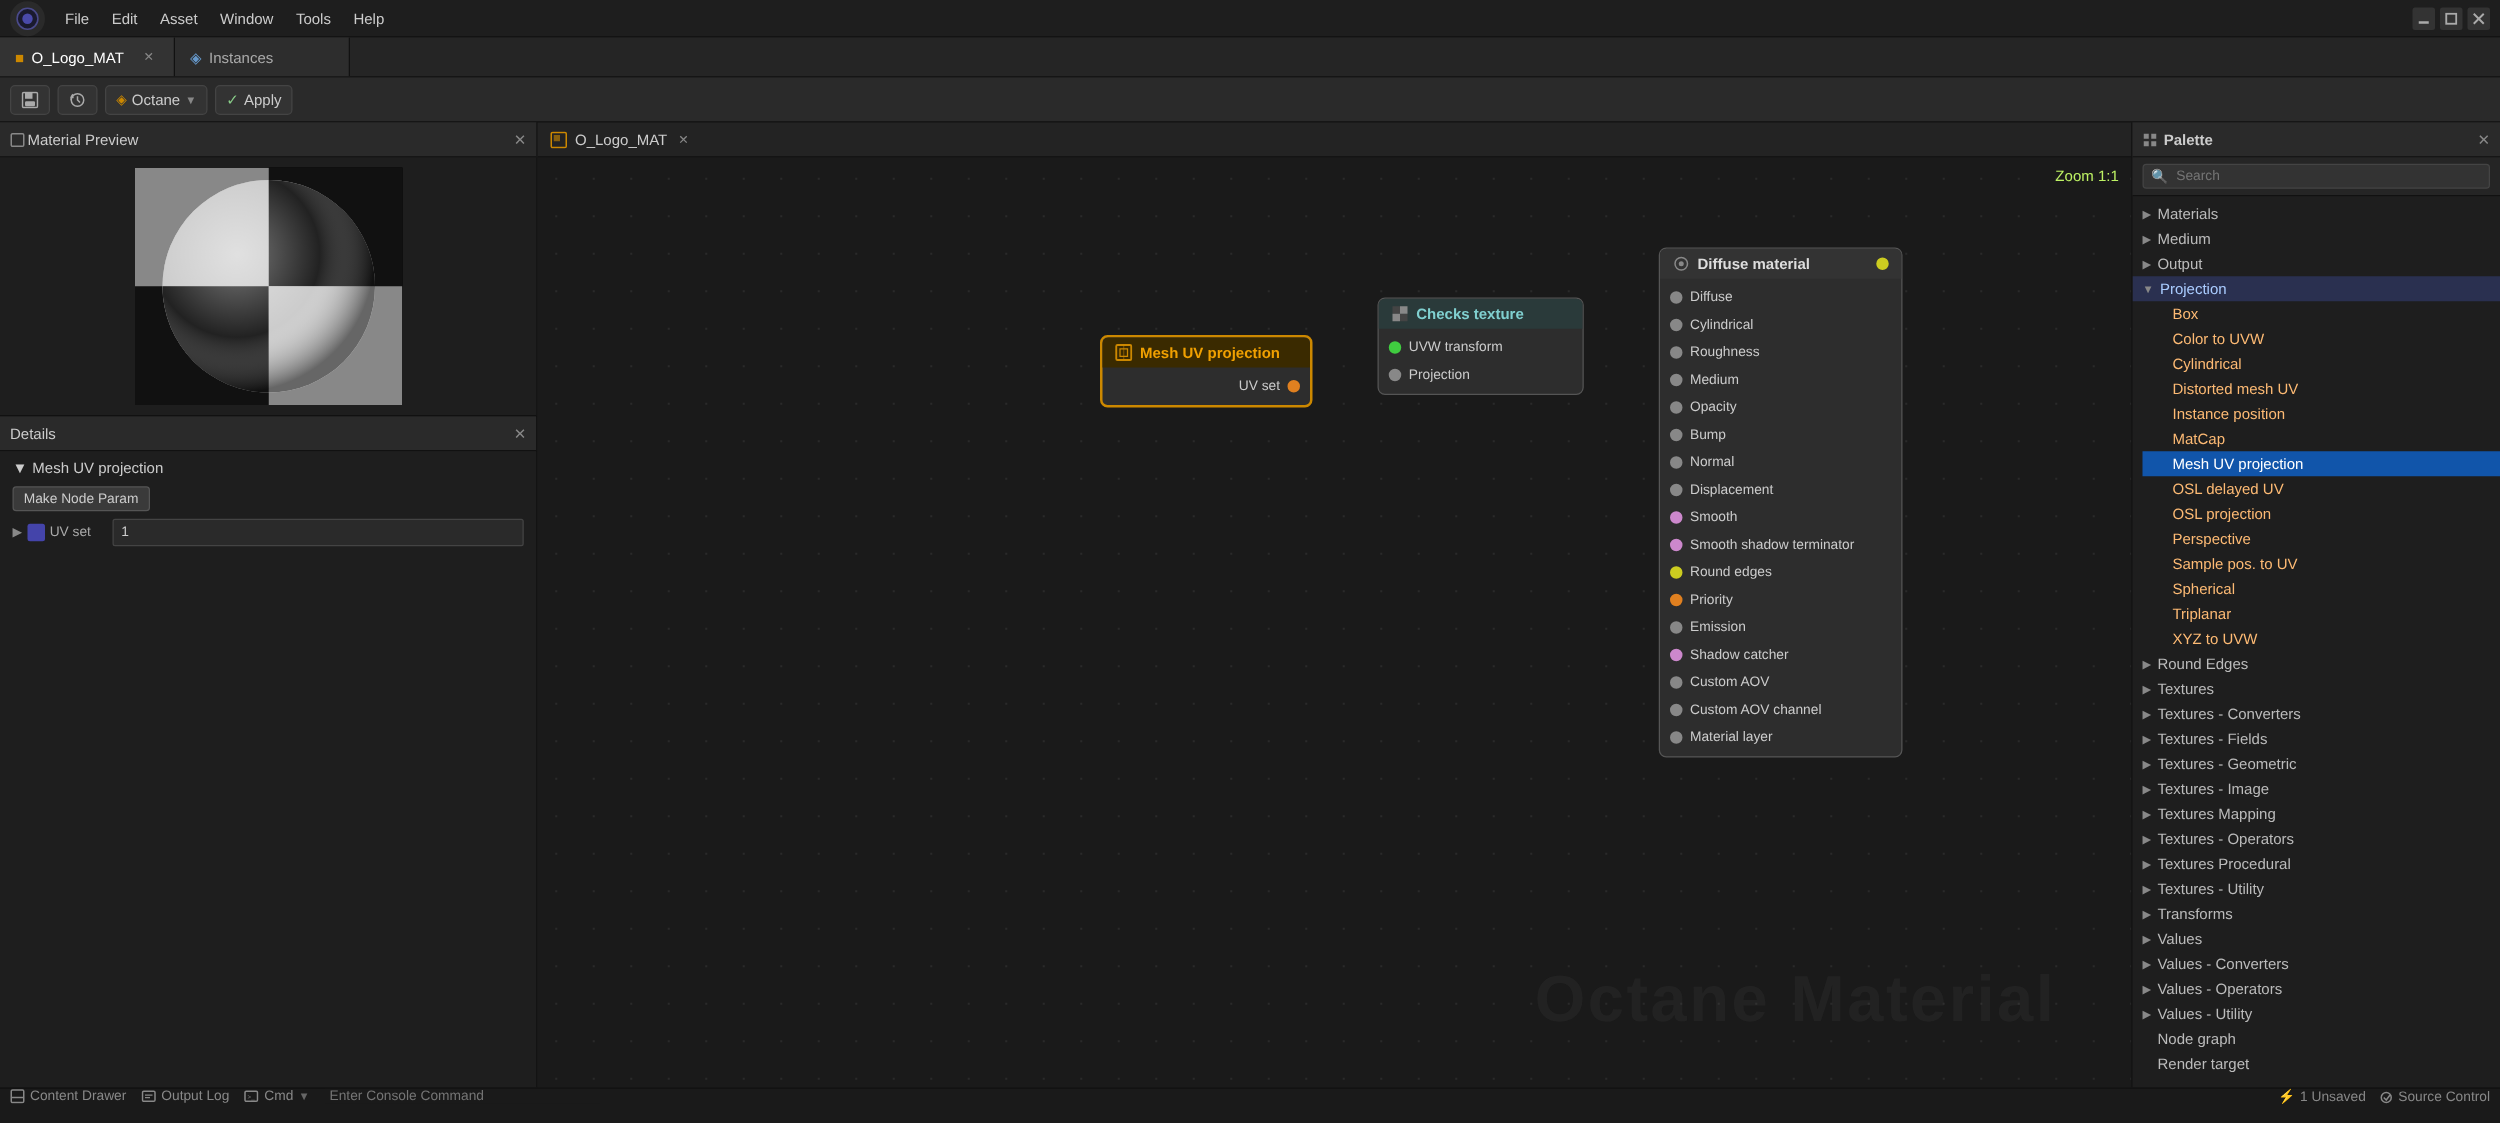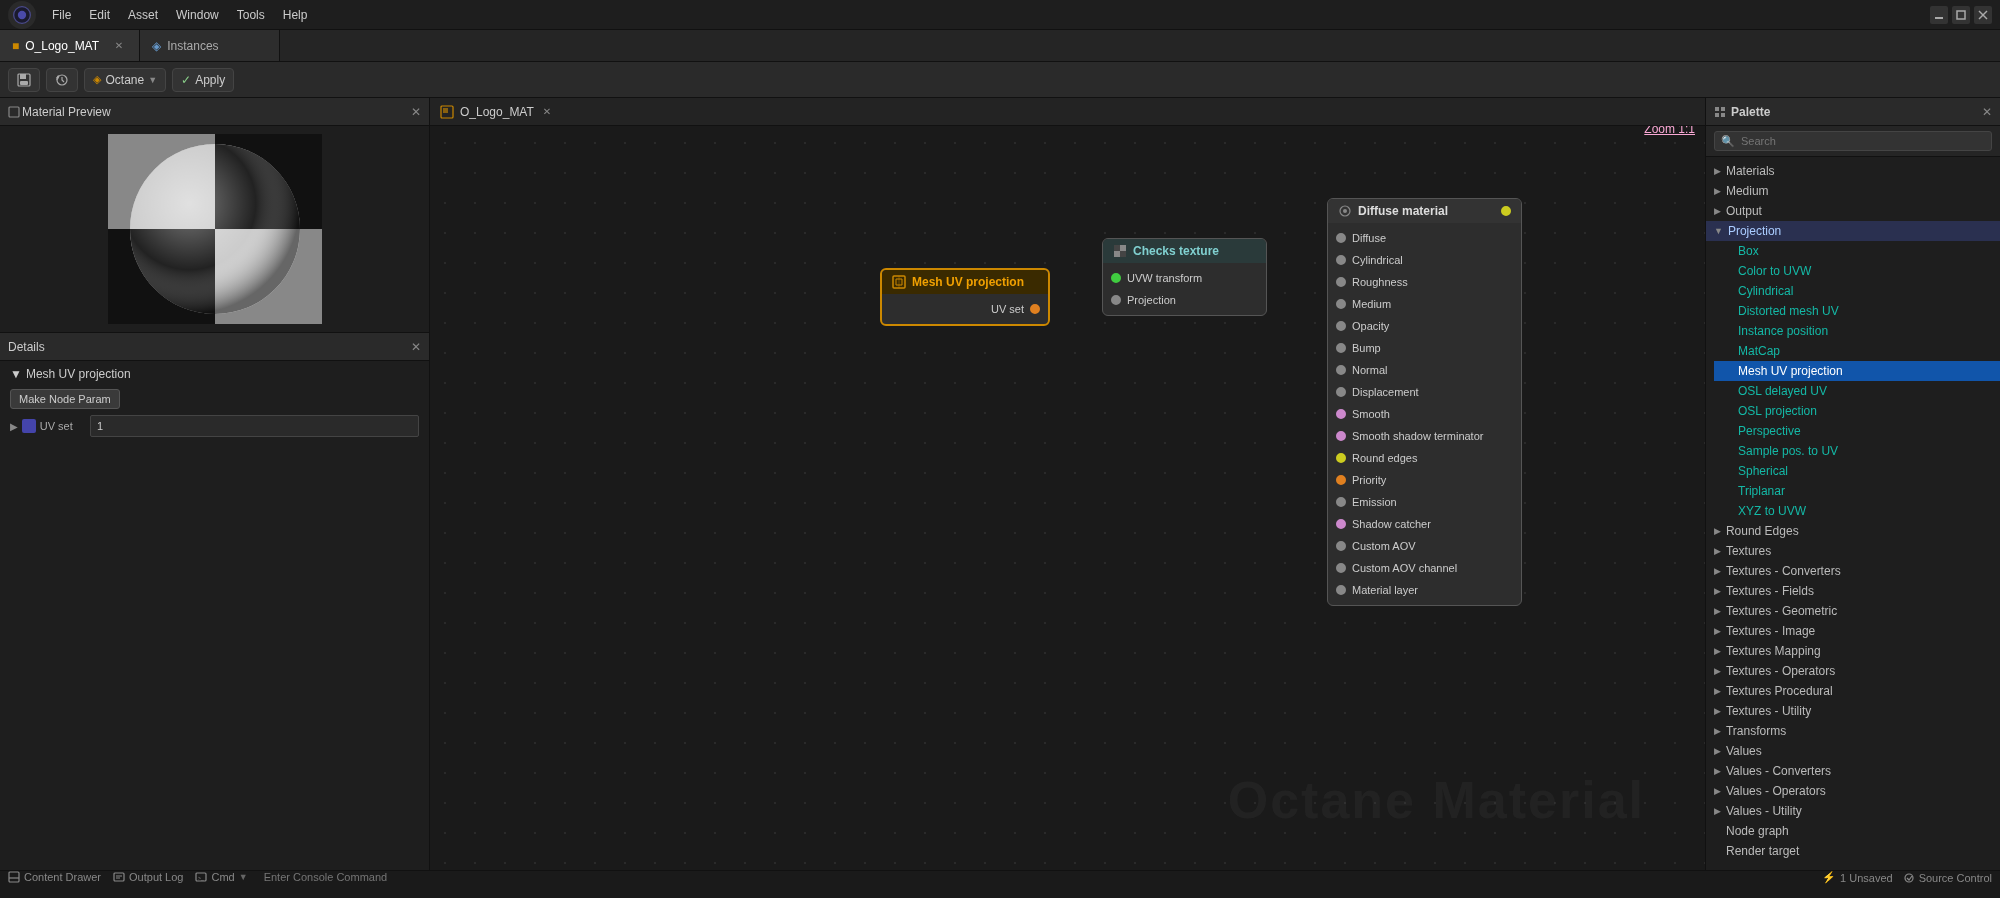--- a/index.html
+++ b/index.html
@@ -35,21 +35,21 @@
     .param-row { display: flex; align-items: center; margin-bottom: 6px; }
     .param-btn { background: #3a3a3a; border: 1px solid #555; color: #ccc; padding: 3px 8px; border-radius: 3px; font-size: 11px; cursor: pointer; }
     .param-row-label { color: #aaa; font-size: 11px; width: 80px; display: flex; align-items: center; gap: 4px; }
     .param-row-input { flex: 1; background: #2a2a2a; border: 1px solid #444; color: #ccc; padding: 2px 6px; border-radius: 2px; font-size: 11px; height: 22px; }
 
     
     #canvas-area { flex: 1; background: #1a1a1a; position: relative; overflow: hidden; }
     #canvas-bg { position: absolute; inset: 0; background-image: radial-gradient(circle, #2a2a2a 1px, transparent 1px); background-size: 30px 30px; }
     #canvas-header { position: absolute; top: 0; left: 0; right: 0; display: flex; align-items: center; background: #232323; height: 28px; padding: 0 10px; gap: 6px; border-bottom: 1px solid #111; z-index: 10; }
     .canvas-close { width: 14px; height: 14px; display: flex; align-items: center; justify-content: center; color: #888; font-size: 10px; }
-    .zoom-label { position: absolute; top: 24px; right: 10px; font-size: 12px; color: #f9a8d4; text-decoration: underline; }
+    .zoom-label { position: absolute; top: 36px; right: 10px; font-size: 12px; color: #bef264; }
 
     
     .node { position: absolute; border-radius: 6px; background: #2d2d2d; border: 1px solid #555; min-width: 160px; }
     .node-header { padding: 5px 10px; border-radius: 5px 5px 0 0; font-size: 12px; font-weight: 600; display: flex; align-items: center; gap: 6px; }
     .node-body { padding: 4px 0; }
     .node-port-row { display: flex; align-items: center; padding: 3px 8px; font-size: 11px; gap: 6px; position: relative; height: 22px; }
     .node-port-row.output { justify-content: flex-end; }
     .port { width: 10px; height: 10px; border-radius: 50%; border: 2px solid #888; background: #333; display: inline-block; flex-shrink: 0; }
     .port.orange { background: #e08020; border-color: #e08020; }
     .port.green { background: #40cc40; border-color: #40cc40; }
@@ -78,21 +78,21 @@
     #palette-header .palette-title { font-size: 12px; color: #ccc; font-weight: 600; display: flex; align-items: center; gap: 5px; }
     #palette-header .palette-close { margin-left: auto; cursor: pointer; color: #888; }
     #palette-search { padding: 5px 8px; background: #252525; border-bottom: 1px solid #111; }
     #palette-search input { width: 100%; background: #333; border: 1px solid #444; color: #ccc; padding: 3px 8px 3px 26px; border-radius: 3px; font-size: 11px; outline: none; }
     .search-wrapper { position: relative; }
     .search-icon-inner { position: absolute; left: 7px; top: 50%; transform: translateY(-50%); color: #888; font-size: 11px; }
     #palette-list { flex: 1; overflow-y: auto; padding: 4px 0; }
     .palette-group { }
     .palette-group-header { display: flex; align-items: center; padding: 3px 8px; cursor: pointer; color: #bbb; font-size: 12px; gap: 5px; }
     .palette-group-header .arrow { font-size: 9px; color: #888; }
-    .palette-item { padding: 3px 8px 3px 24px; cursor: pointer; color: #14b8a6; font-size: 12px; display: flex; align-items: center; }
+    .palette-item { padding: 3px 8px 3px 24px; cursor: pointer; color: #fdba74; font-size: 12px; display: flex; align-items: center; }
     .palette-item.active { background: #1155aa; color: #fff; }
     .palette-subgroup { padding-left: 8px; }
 
     
     #statusbar { display: flex; align-items: flex-start; background: #1a1a1a; height: 28px; padding: 0 8px; gap: 12px; border-top: 1px solid #111; position: absolute; bottom: 0; left: 0; right: 0; }
     .status-item { display: flex; align-items: center; gap: 4px; color: #888; font-size: 11px; cursor: pointer; }
     .status-right { margin-left: auto; display: flex; align-items: center; gap: 10px; }
     .status-badge { display: flex; align-items: center; gap: 4px; color: #888; font-size: 11px; }
 
     

